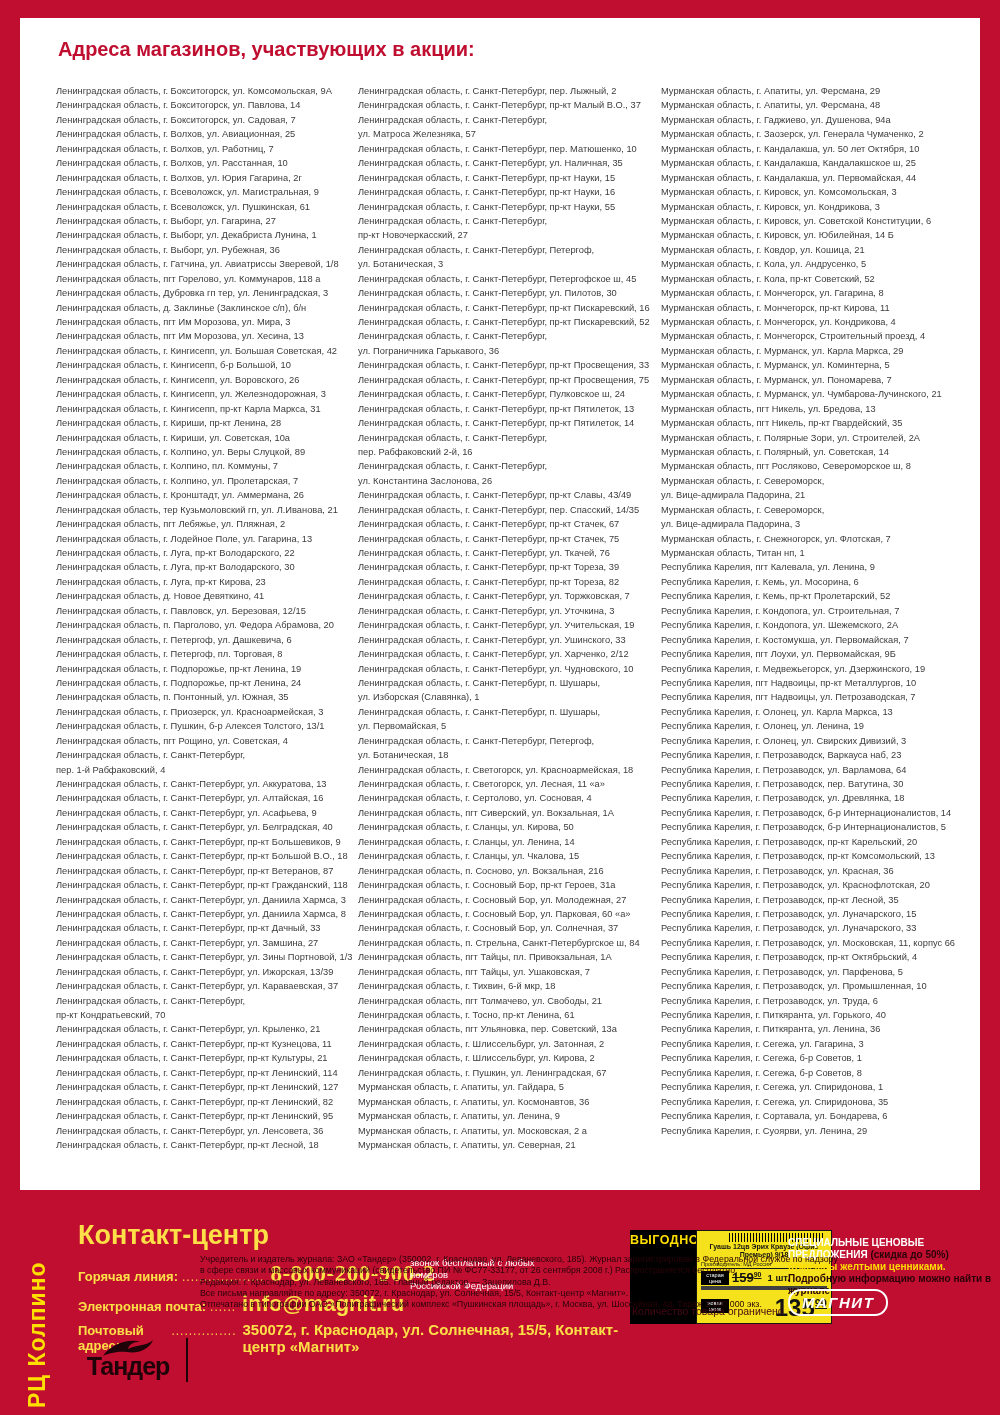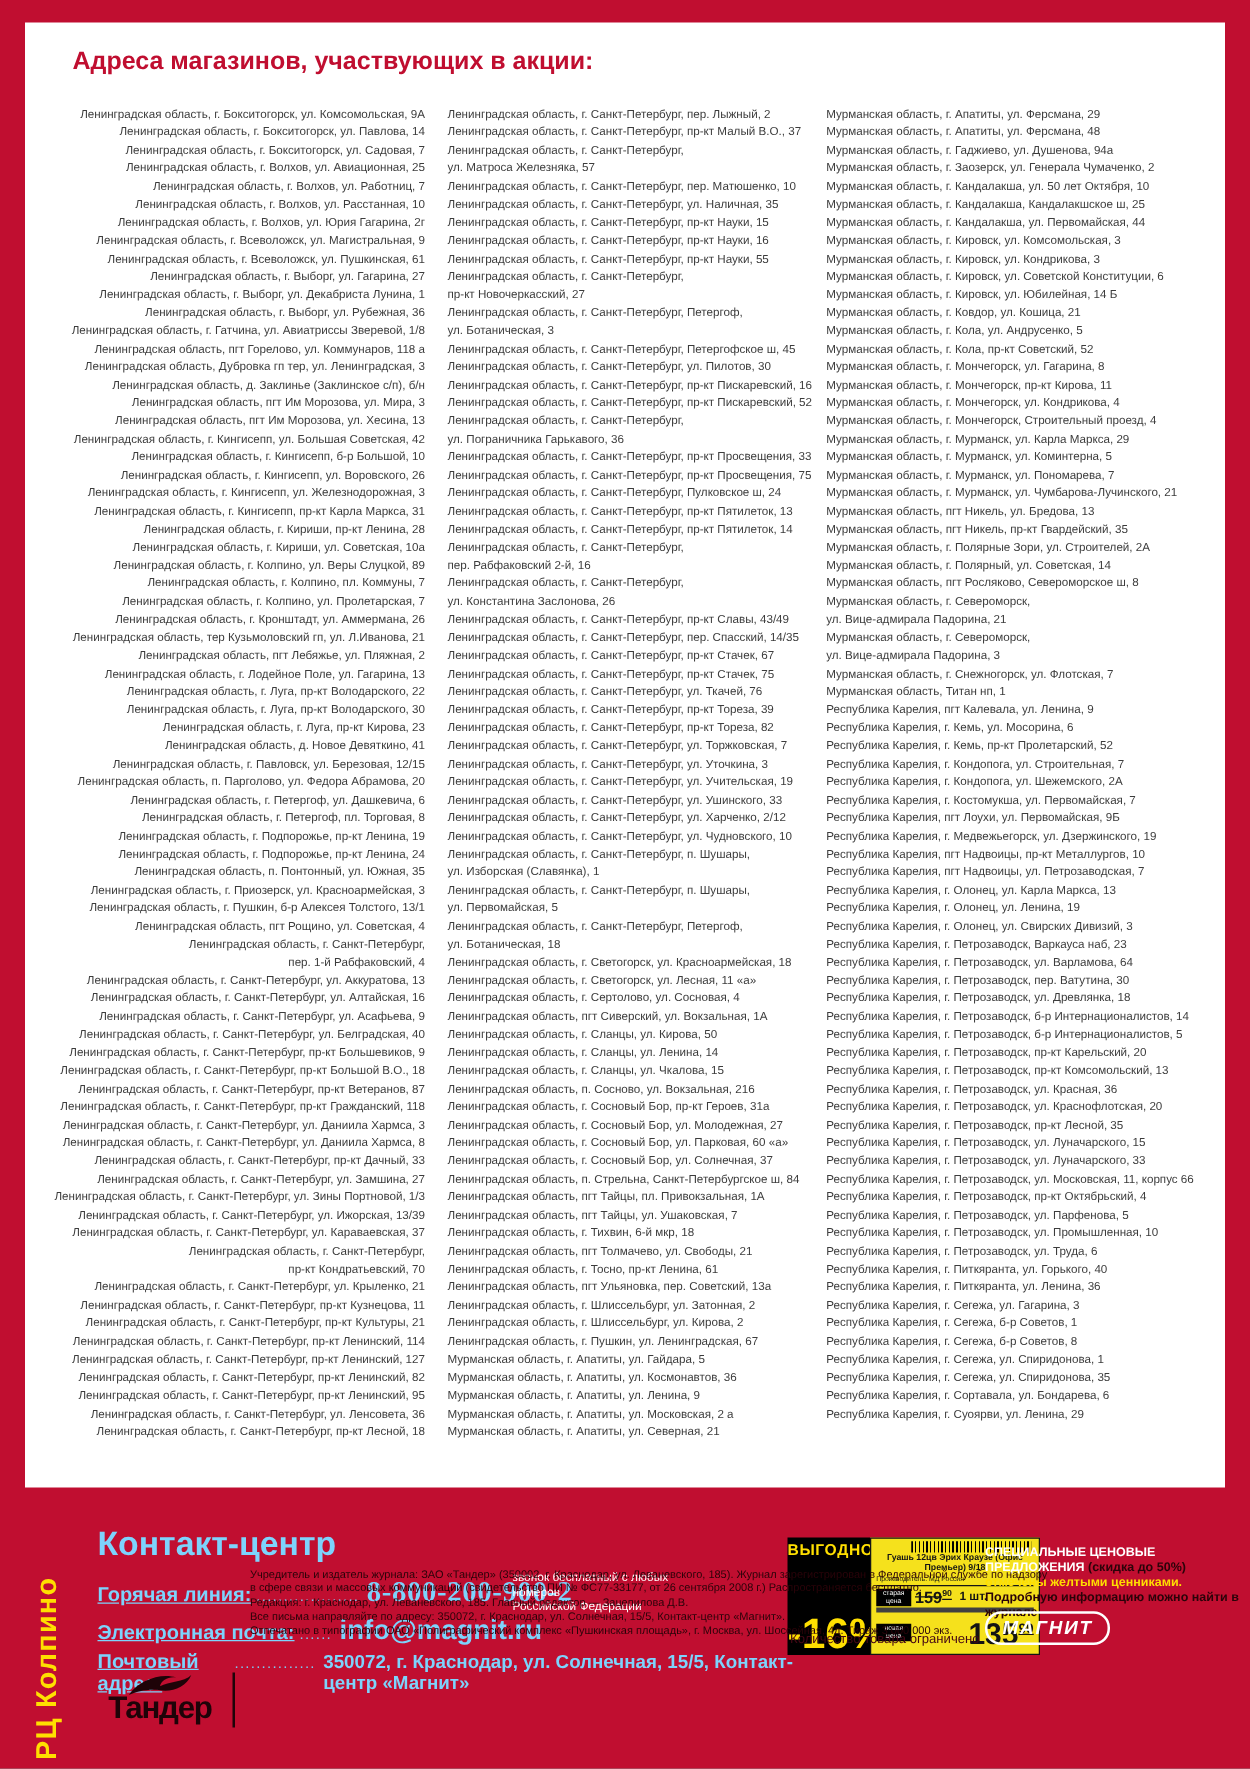--- a/index.html
+++ b/index.html
@@ -2,37 +2,37 @@
 <html><head>
 <meta charset="utf-8">
 <style>
   html,body{margin:0;padding:0;background:#888;}
   .page{position:relative;width:1000px;height:1415px;background:#c00e30;
         font-family:"Liberation Sans",sans-serif;overflow:hidden;margin:0 auto;}
   .card{position:absolute;left:20px;top:18px;width:960px;height:1172px;background:#ffffff;}
   .page-title{position:absolute;left:38px;top:20px;font-size:20px;font-weight:bold;color:#c00e30;}
   .addr-col{position:absolute;top:66px;width:300px;color:#3c3c3c;}
   .addr-col .addr-line{font-size:9.3px;line-height:14.45px;height:14.45px;white-space:nowrap;}
-  .col1{left:20px;text-align:right;} .col2{left:338px;} .col3{left:641px;}
+  .col1{left:36px;} .col2{left:338px;} .col3{left:641px;}
 
   
   .side-label{position:absolute;left:24px;top:1236px;writing-mode:vertical-rl;transform:rotate(180deg);
               color:#ffdf00;font-size:23px;font-weight:bold;letter-spacing:1px;height:172px;}
-  .contact{position:absolute;left:78px;top:1220px;color:#7dd3fc;width:560px;}
+  .contact{position:absolute;left:78px;top:1220px;color:#fde047;width:560px;}
   .contact-heading{font-size:27px;font-weight:bold;margin:0 0 10px 0;}
   .c-row{display:flex;align-items:baseline;margin-bottom:4px;}
-  .c-label{font-size:16px;font-weight:bold;text-decoration:underline;}
+  .c-label{font-size:13px;font-weight:bold;}
   .c-dots{font-size:12px;letter-spacing:1px;margin:0 6px 0 4px;opacity:.95;}
   .hot-number{font-size:23px;font-weight:bold;letter-spacing:.5px;font-family:Liberation Serif, serif;}
   .email-value{font-size:22px;font-weight:bold;}
   .postal-value{font-size:15px;font-weight:bold;}
   .hot-note{position:absolute;left:410px;top:1257px;color:#fff;font-size:9.5px;line-height:11.5px;width:150px;}
 
   .promo{position:absolute;left:630px;top:1230px;display:flex;}
-  .promo-black{width:66px;background:#000;color:#ffdf00;text-align:center;display:flex;flex-direction:column;justify-content:space-between;padding:3px 0 2px 0;}
+  .promo-black{width:66px;background:#000;color:#ffdf00;text-align:center;display:flex;flex-direction:row;justify-content:space-between;padding:3px 0 2px 0;}
   .vygodno{font-size:12.5px;font-weight:bold;letter-spacing:.5px;}
   .discount{font-size:34px;font-weight:bold;line-height:30px;}
   .price-tag{width:126px;background:#f5e11c;border:1px solid #151515;padding:2px 4px 3px 4px;color:#141414;}
   .barcode{height:9px;margin:0 2px 1px 28px;background:repeating-linear-gradient(90deg,#000 0 1px,transparent 1px 3px);}
   .product{font-size:7px;font-weight:bold;text-align:center;line-height:8px;}
   .producer{font-size:5.5px;margin-top:2px;}
   .price-row{display:flex;align-items:center;border-top:1px solid #151515;margin-top:1px;padding-top:1px;}
   .price-chip{background:#000;color:#fff;font-size:5.5px;line-height:6px;width:26px;text-align:center;padding:1px 1px;margin-right:3px;}
   .old-price{font-size:13px;font-weight:bold;text-decoration:line-through;}
   .old-price sup{font-size:7px;}

